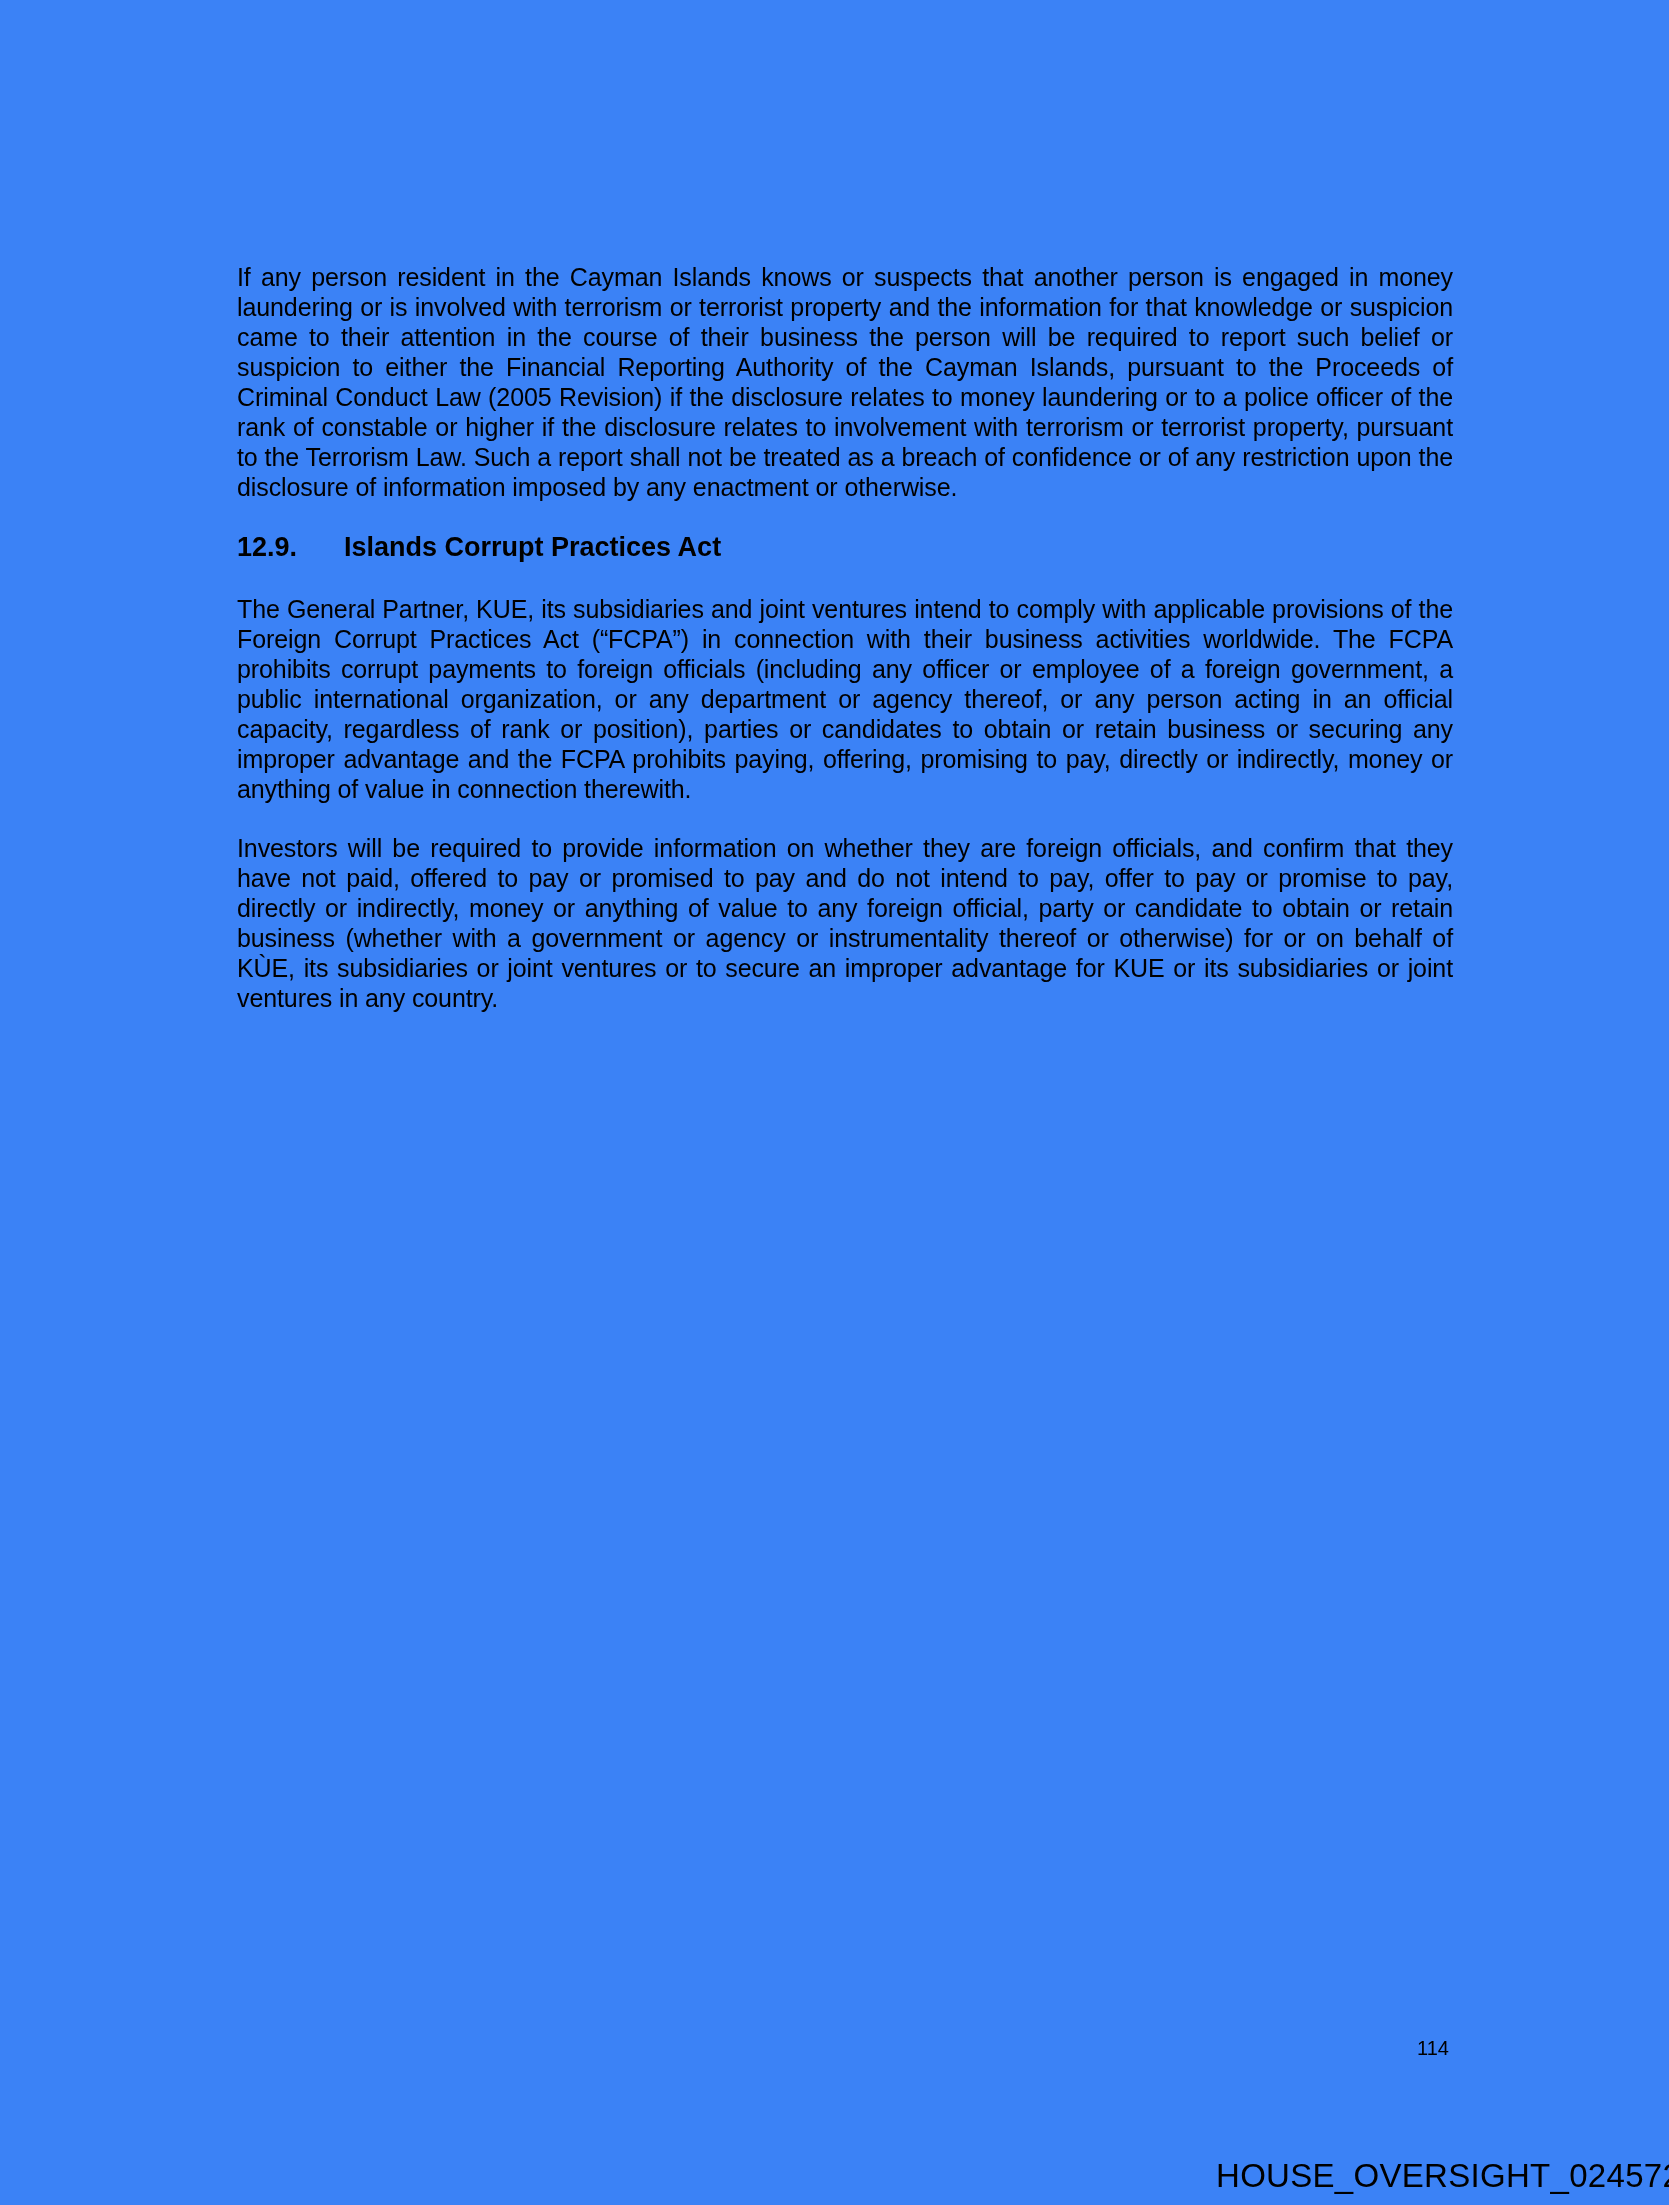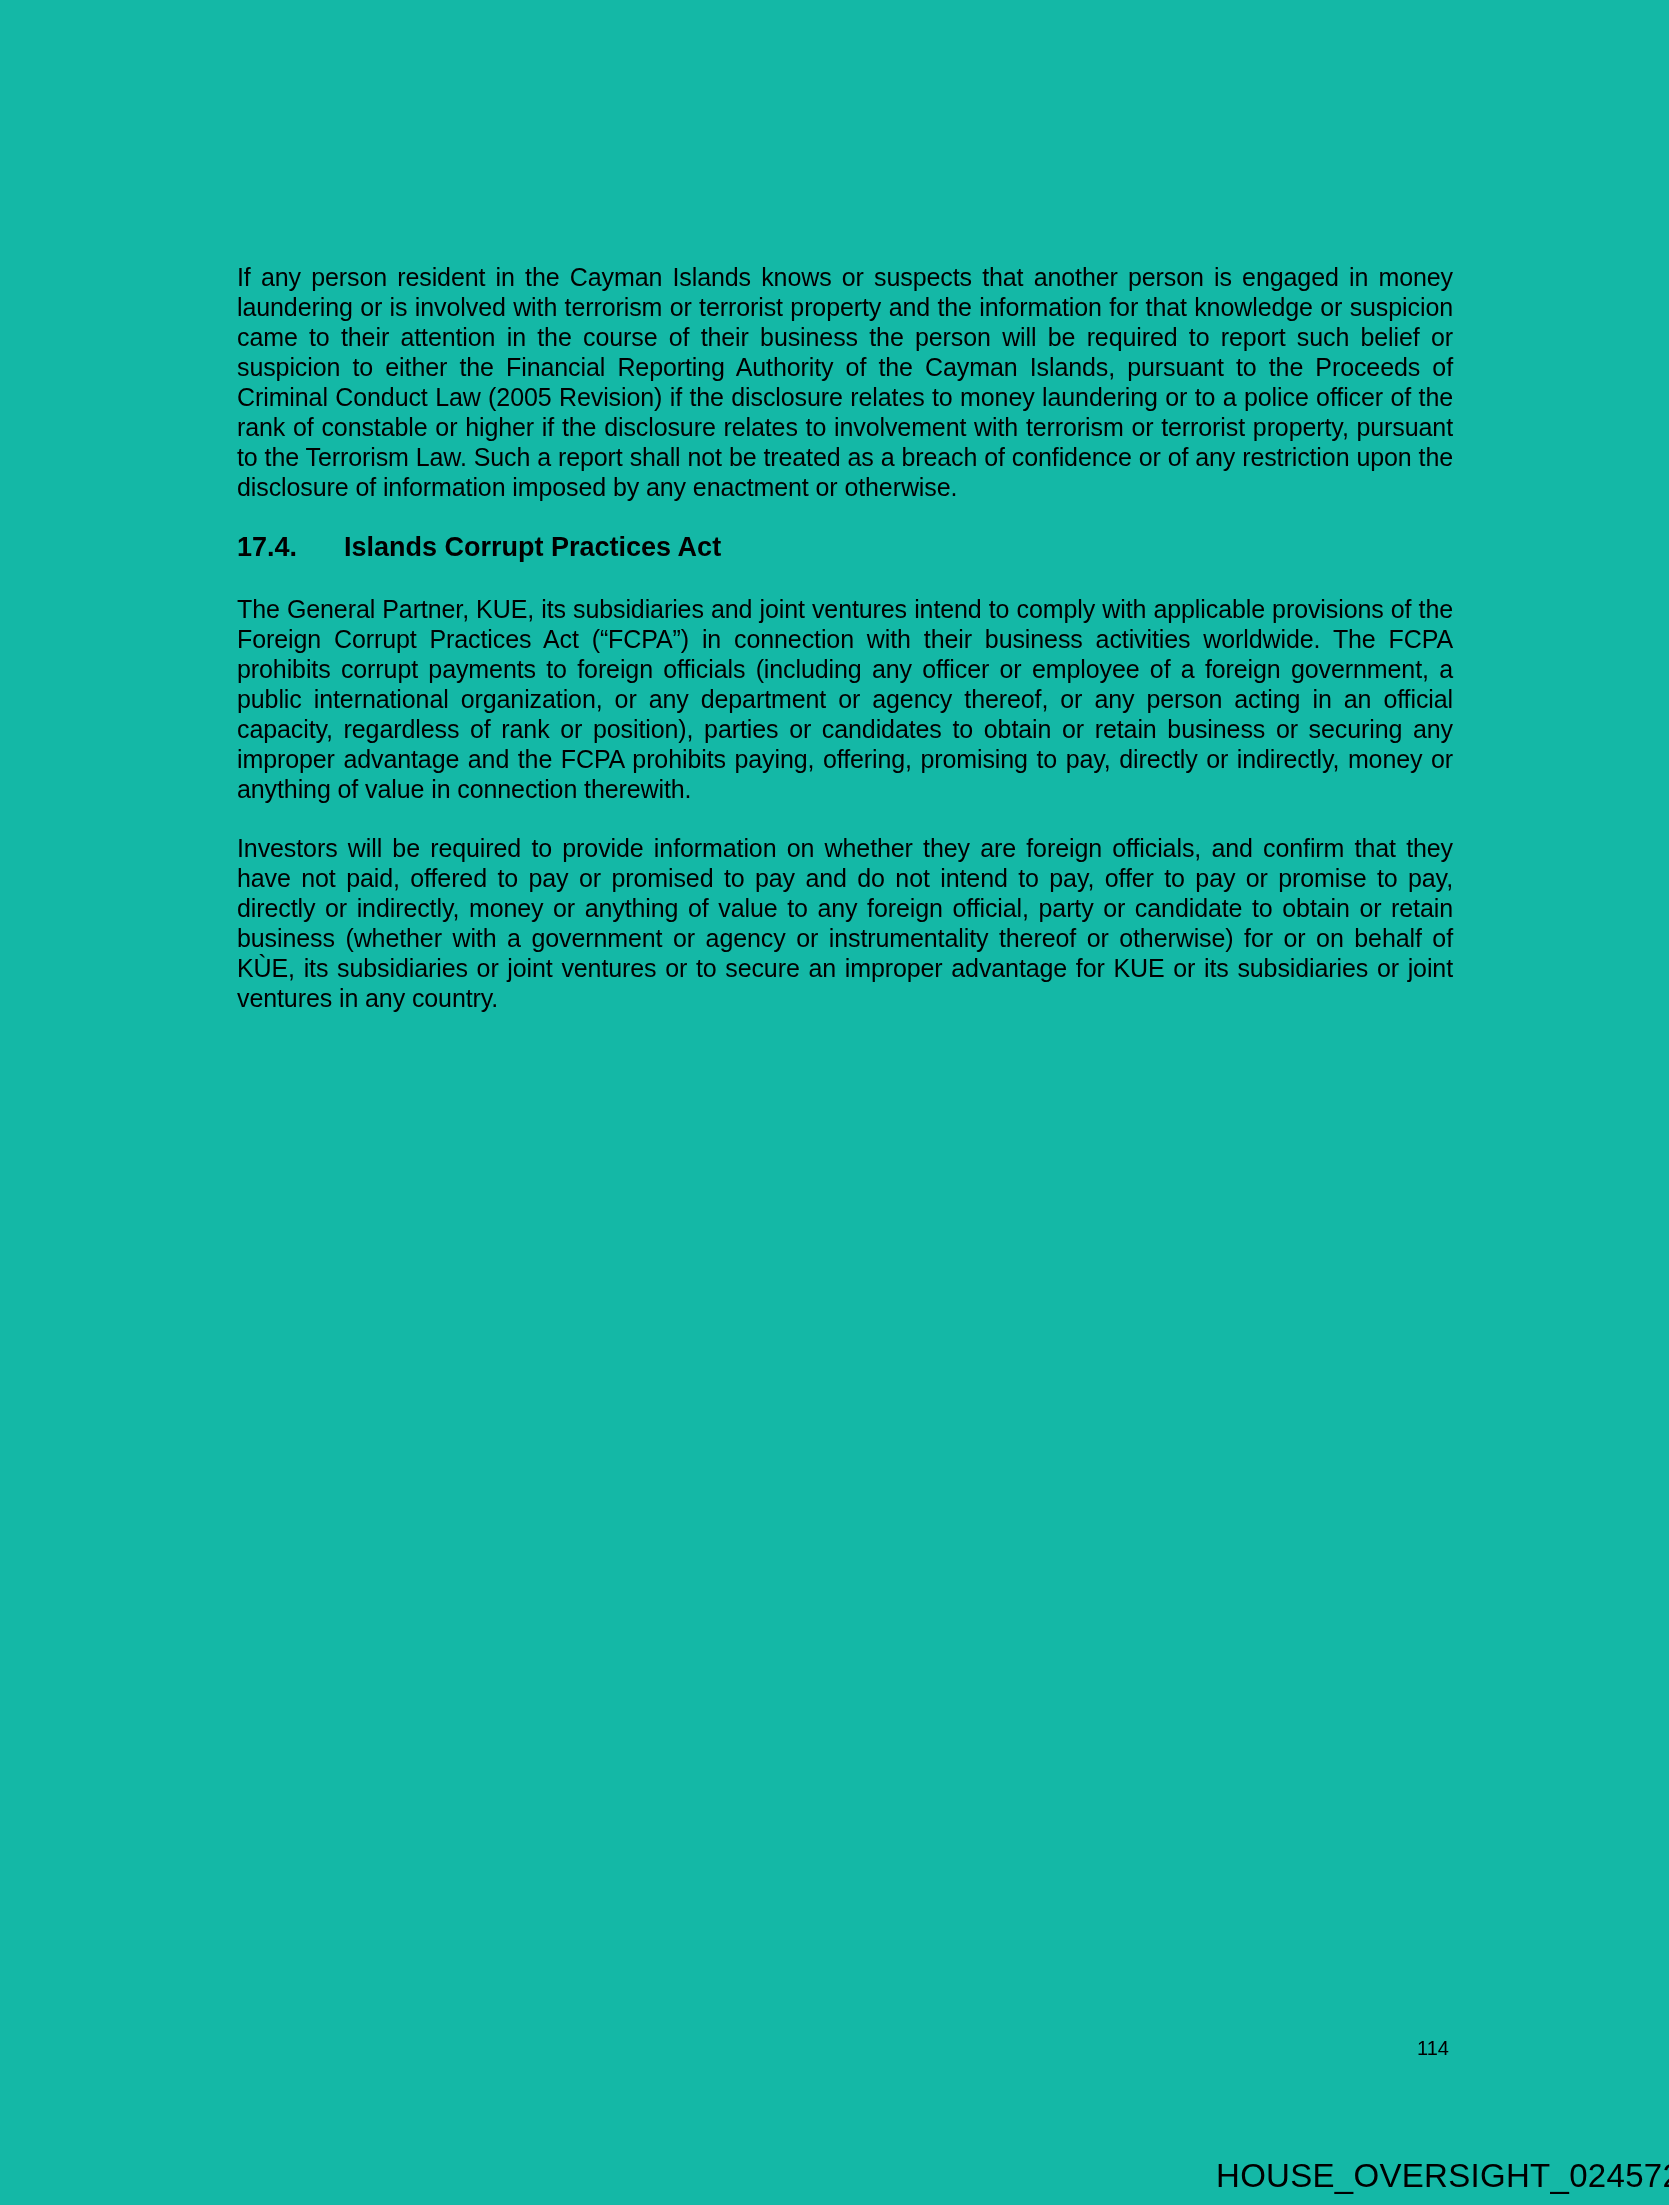--- a/index.html
+++ b/index.html
@@ -11,21 +11,21 @@
     width: 1669px;
     height: 2205px;
     position: relative;
     font-family: "Liberation Sans", "DejaVu Sans", sans-serif;
     color: #000000;
     -webkit-font-smoothing: none;
   }
   .page {
     position: absolute;
     inset: 0;
-    background: #14b8a6;
+    background: #3b82f6;
     overflow: hidden;
   }
   .content {
     position: absolute;
     left: 237px;
     top: 262px;
     width: 1216px;
   }
   .para {
     font-size: 25px;
@@ -74,21 +74,21 @@
 </head>
 <body>
 
 <div class="page">
 
   <main class="content">
 
     <p class="para">If any person resident in the Cayman Islands knows or suspects that another person is engaged in money laundering or is involved with terrorism or terrorist property and the information for that knowledge or suspicion came to their attention in the course of their business the person will be required to report such belief or suspicion to either the Financial Reporting Authority of the Cayman Islands, pursuant to the Proceeds of Criminal Conduct Law (2005 Revision) if the disclosure relates to money laundering or to a police officer of the rank of constable or higher if the disclosure relates to involvement with terrorism or terrorist property, pursuant to the Terrorism Law.  Such a report shall not be treated as a breach of confidence or of any restriction upon the disclosure of information imposed by any enactment or otherwise.</p>
 
     <h2 class="heading">
-      <span class="sec-num">17.4.</span>
+      <span class="sec-num">12.9.</span>
       <span class="sec-title">Islands Corrupt Practices Act</span>
     </h2>
 
     <p class="para"><span>The General Partner, KUE, its subsidiaries and joint ventures intend to comply with applicable provisions of the Foreign Corrupt Practices Act (“</span><span class="underline">FCPA</span><span>”) in connection with their business activities worldwide.  The FCPA prohibits corrupt payments to foreign officials (including any officer or employee of a foreign government, a public international organization, or any department or agency thereof, or any person acting in an official capacity, regardless of rank or position), parties or candidates to obtain or retain business or securing any improper advantage and the FCPA prohibits paying, offering, promising to pay, directly or indirectly, money or anything of value in connection therewith.</span></p>
 
     <p class="para">Investors will be required to provide information on whether they are foreign officials, and confirm that they have not paid, offered to pay or promised to pay and do not intend to pay, offer to pay or promise to pay, directly or indirectly, money or anything of value to any foreign official, party or candidate to obtain or retain business (whether with a government or agency or instrumentality thereof or otherwise) for or on behalf of KÙE, its subsidiaries or joint ventures or to secure an improper advantage for KUE or its subsidiaries or joint ventures in any country.</p>
 
   </main>
 
   <div class="page-number">114</div>

